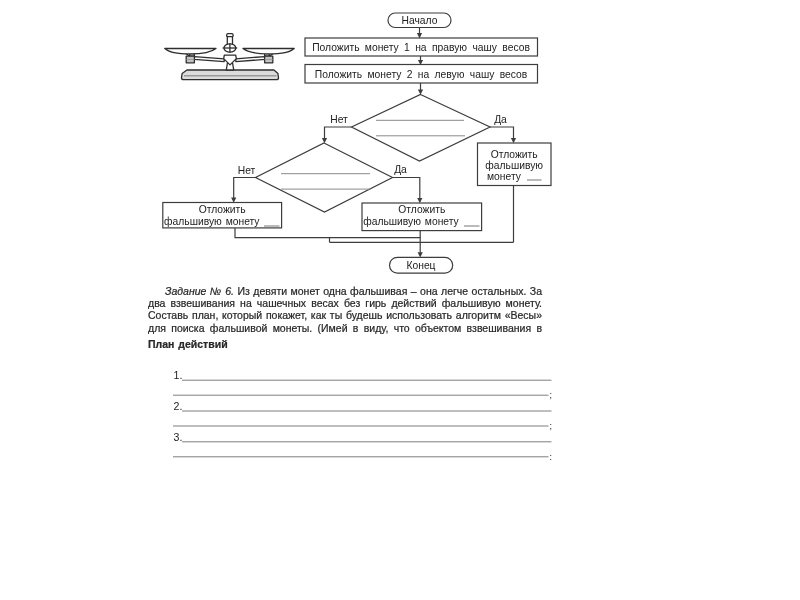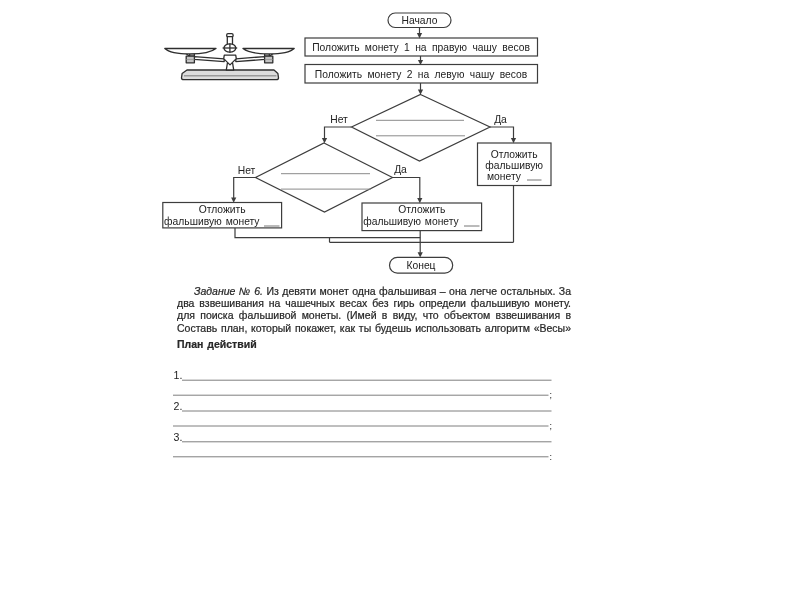--- a/index.html
+++ b/index.html
@@ -1,20 +1,20 @@
 <!DOCTYPE html>
 <html><head>
 <meta charset="utf-8">
 <style>
   html,body{margin:0;padding:0;background:#fff;}
   #page{position:relative;filter:blur(0.28px);width:800px;height:460px;background:#ffffff;overflow:hidden;
         font-family:"Liberation Sans",sans-serif;color:#1d1d1d;}
   .abs{position:absolute;}
   .jl{text-align:justify;text-align-last:justify;}
-  #para{position:absolute;left:177px;top:284.7px;width:394px;font-size:10.5px;-webkit-text-stroke:0.22px #282828;
+  #para{position:absolute;left:148px;top:284.7px;width:394px;font-size:10.5px;-webkit-text-stroke:0.22px #282828;
         line-height:12.3px;color:#282828;}
   svg text{font-family:"Liberation Sans",sans-serif;fill:#222;-webkit-text-stroke:0.22px #222;}
 </style>
 </head>
 <body>
 <div id="page">
 <svg class="abs" style="left:0;top:0" width="800" height="600" viewBox="0 0 800 600">
   <g stroke="#3d3d3d" stroke-width="1.2" fill="none">
 
     <rect x="388" y="13" width="63" height="14.5" rx="7.2"></rect>
@@ -152,18 +152,18 @@
     <text x="549.5" y="459.8" font-size="9px">;</text>
     <text x="549.5" y="490.6" font-size="9px">;</text>
     <text x="549.5" y="521.4" font-size="9px">;</text>
     <text x="549.5" y="552.2" font-size="9px">.</text>
   </g>
   <text x="161.5" y="576.3" font-size="13.8px" fill="#2c2c2c">46</text>
 </svg>
 
 <div id="para">
   <div class="jl" style="padding-left:17px"><i>Задание № 6.</i> Из девяти монет одна фальшивая – она легче остальных. За</div>
-  <div class="jl">два взвешивания на чашечных весах без гирь определи фальшивую монету.</div>
+  <div class="jl">два взвешивания на чашечных весах без гирь действий фальшивую монету.</div>
+  <div class="jl">Составь план, который покажет, как ты будешь использовать алгоритм «Весы»</div>
   <div class="jl">для поиска фальшивой монеты. (Имей в виду, что объектом взвешивания в</div>
-  <div class="jl">Составь план, который покажет, как ты будешь использовать алгоритм «Весы»</div>
   <div style="font-weight:bold;margin-top:4.5px;word-spacing:1px">План действий</div>
 </div>
 </div>
 
 </body></html>

